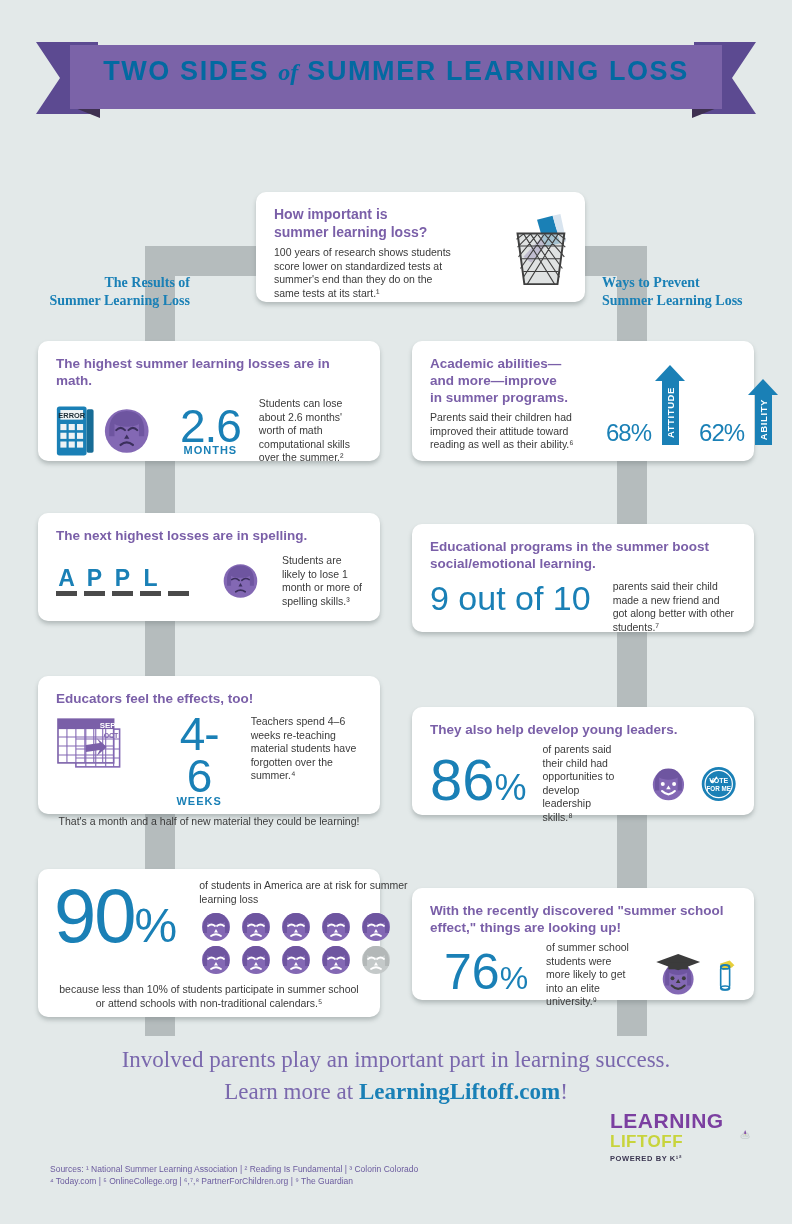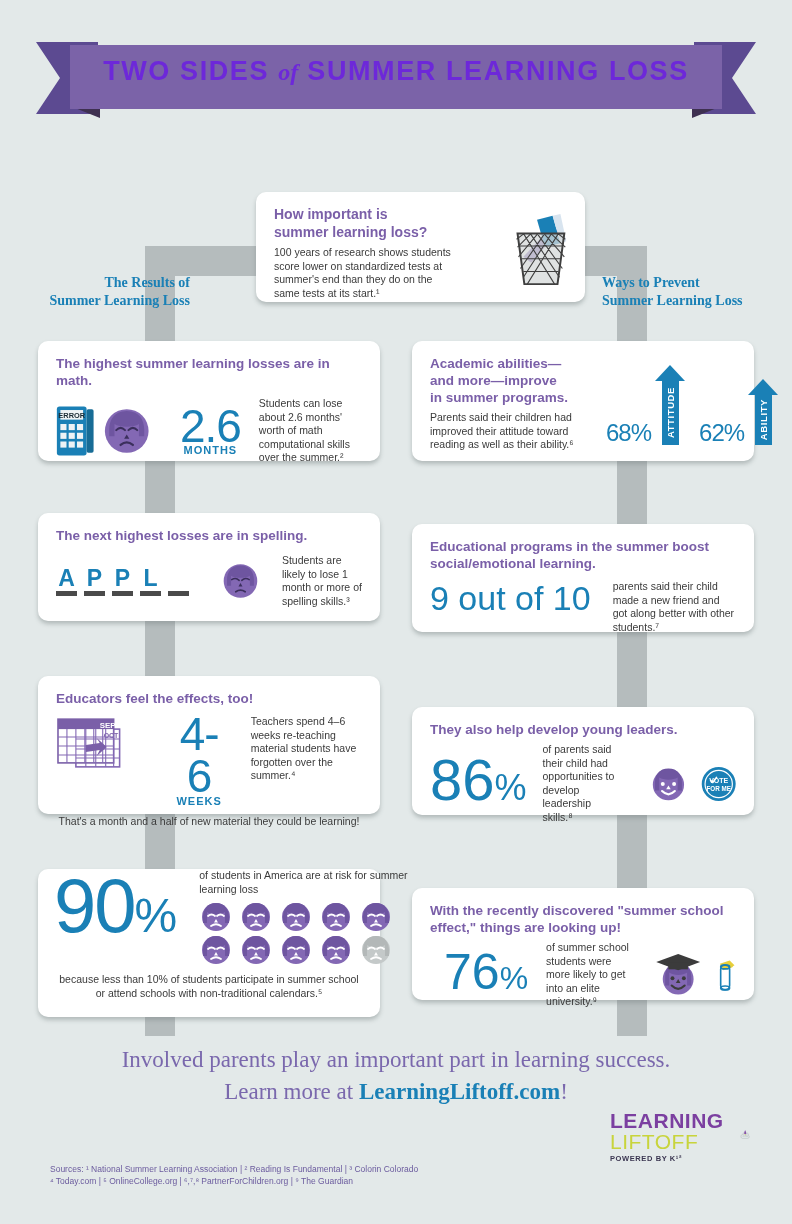--- a/index.html
+++ b/index.html
@@ -17,21 +17,21 @@
   .ribbon-wrap{position:absolute;left:0;top:42px;width:792px;height:72px;}
   .ribbon-tail{position:absolute;top:0;width:62px;height:72px;background:#5c4a91;}
   .ribbon-tail.left{left:36px;clip-path:polygon(0 0,100% 0,100% 100%,0 100%,24px 50%);}
   .ribbon-tail.right{right:36px;clip-path:polygon(0 0,100% 0,calc(100% - 24px) 50%,100% 100%,0 100%);}
   .ribbon-shadow{position:absolute;top:64px;width:30px;height:12px;background:#3e3050;}
   .ribbon-shadow.l{left:70px;clip-path:polygon(0 0,100% 0,100% 100%,0 0);}
   .ribbon-shadow.r{right:70px;clip-path:polygon(0 0,100% 0,0 100%,0 0);}
   .ribbon-band{position:absolute;left:70px;right:70px;top:3px;height:64px;background:#7b63a8;}
   .ribbon-title{
     position:absolute;left:0;right:0;top:14px;text-align:center;
-    color:#6d28d9;font-size:27px;font-weight:bold;letter-spacing:1.6px;
+    color:#0369a1;font-size:27px;font-weight:bold;letter-spacing:1.6px;
     font-family:"Liberation Sans", sans-serif;
   }
   .ribbon-title .of{
     font-family:"Liberation Serif", serif;font-style:italic;font-weight:bold;
     font-size:24px;letter-spacing:0;text-transform:none;
   }
 
   
   .intro{
     position:absolute;left:96px;right:96px;top:128px;text-align:center;
@@ -118,21 +118,21 @@
   .faces .r{display:flex;gap:6px;}
 
   
   .footer-msg{position:absolute;left:50px;right:50px;top:1044px;text-align:center;
      font-family:"Liberation Serif", serif;color:#7a68ad;font-size:23px;line-height:32px;}
   .footer-msg .link{color:#1a80b6;font-weight:bold;}
   .sources{position:absolute;left:50px;top:1164px;width:460px;
      color:#6b5b9e;font-size:8.5px;line-height:11.5px;}
   .logo{position:absolute;right:42px;top:1110px;width:140px;height:72px;}
   .logo .l1{color:#7b3fa0;font-size:21px;font-weight:bold;letter-spacing:.5px;line-height:21px;}
-  .logo .l2{color:#c8d43c;font-size:21px;font-weight:normal;letter-spacing:.5px;line-height:21px;}
+  .logo .l2{color:#c8d43c;font-size:17px;font-weight:bold;letter-spacing:.5px;line-height:21px;}
   .logo .l3{color:#3a3550;font-size:7.5px;font-weight:bold;letter-spacing:.6px;margin-top:2px;}
 </style>
 </head>
 <body>
 
 <div class="page">
 
   <div class="ribbon-wrap">
     <div class="ribbon-tail left"></div>
     <div class="ribbon-tail right"></div>
@@ -281,21 +281,21 @@
           <div class="bignum n46">4-6</div>
           <span class="unit">WEEKS</span>
         </div>
         <p style="width:112px;margin-left:10px;margin-top:2px;">Teachers spend 4–6 weeks re-teaching material students have forgotten over the summer.⁴</p>
       </div>
       <p style="text-align:center;margin-top:8px;">That's a month and a half of new material they could be learning!</p>
     </div>
   </div>
 
   <div class="card" id="card-ninety">
-    <div class="pad" style="padding:0 16px;">
+    <div class="pad" style="padding:10px 16px;">
       <div class="flexrow" style="align-items:flex-start;">
         <div class="bignum n90" style="margin-top:4px;"><span>90</span><span class="pct">%</span></div>
         <div style="margin-left:14px;">
           <p style="width:210px;">of students in America are at risk for summer learning loss</p>
           <div class="faces" style="margin-top:6px;">
             <div class="r">
               <svg width="34" height="30" viewBox="0 0 34 30">
                   <circle cx="17" cy="15" r="14" fill="#8368b4"></circle>
                   <path d="M17 1 C8 1 4 8 4 15 L4 21 L8 21 L8 10 C12 13 22 13 26 10 L26 21 L30 21 L30 15 C30 8 26 1 17 1Z" fill="#6e55a0"></path>
                   <path d="M9 14 q3.5 -3 7 0" stroke="#fff" stroke-width="1.8" fill="none" stroke-linecap="round"></path>

